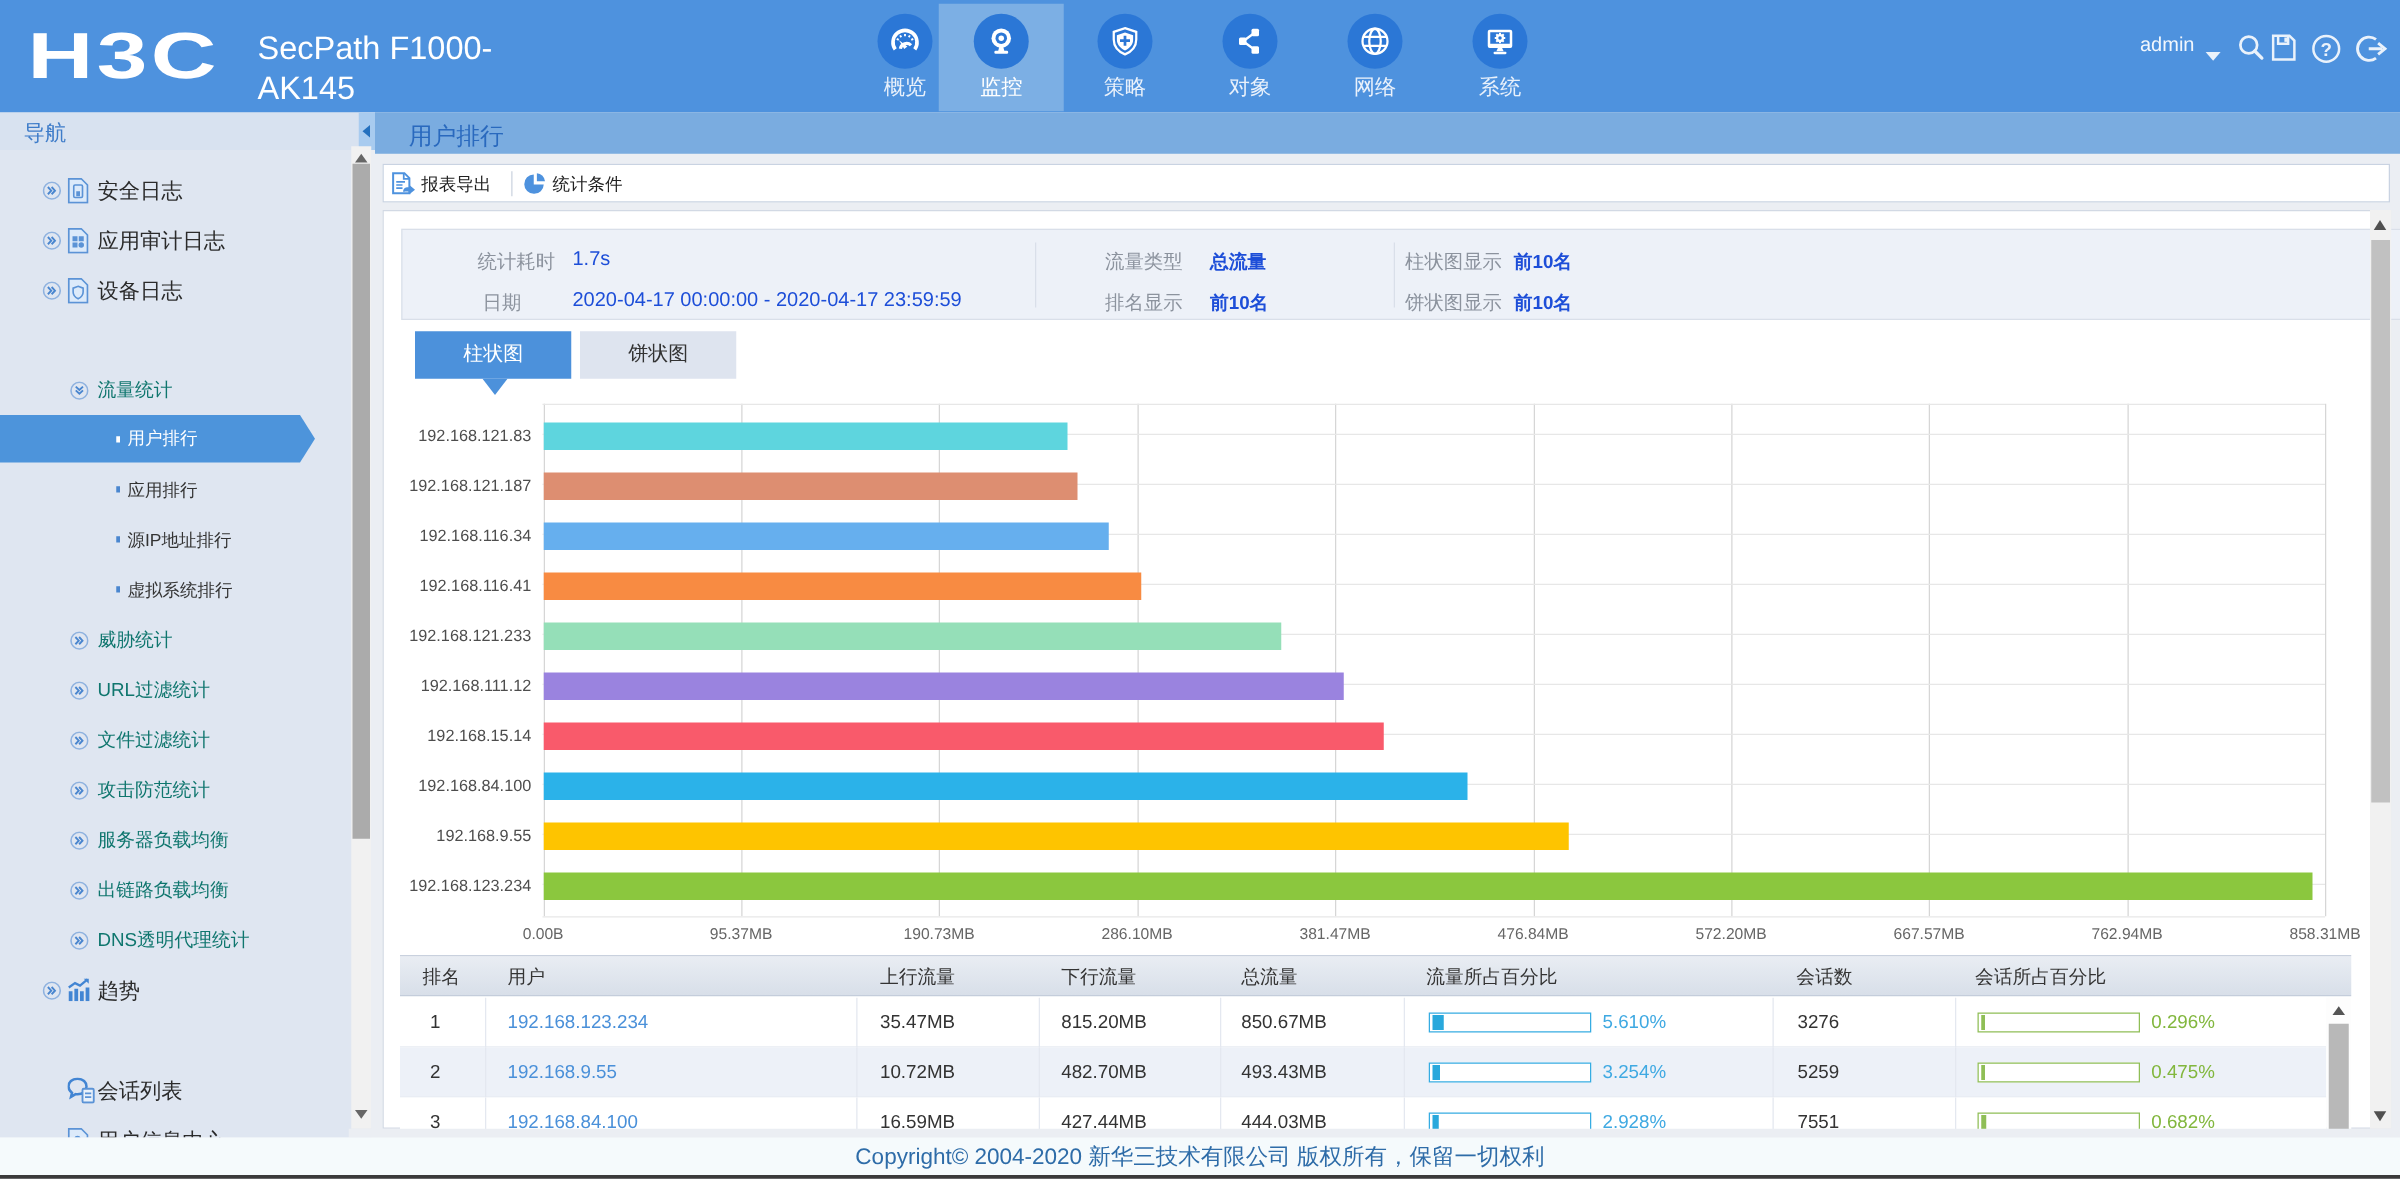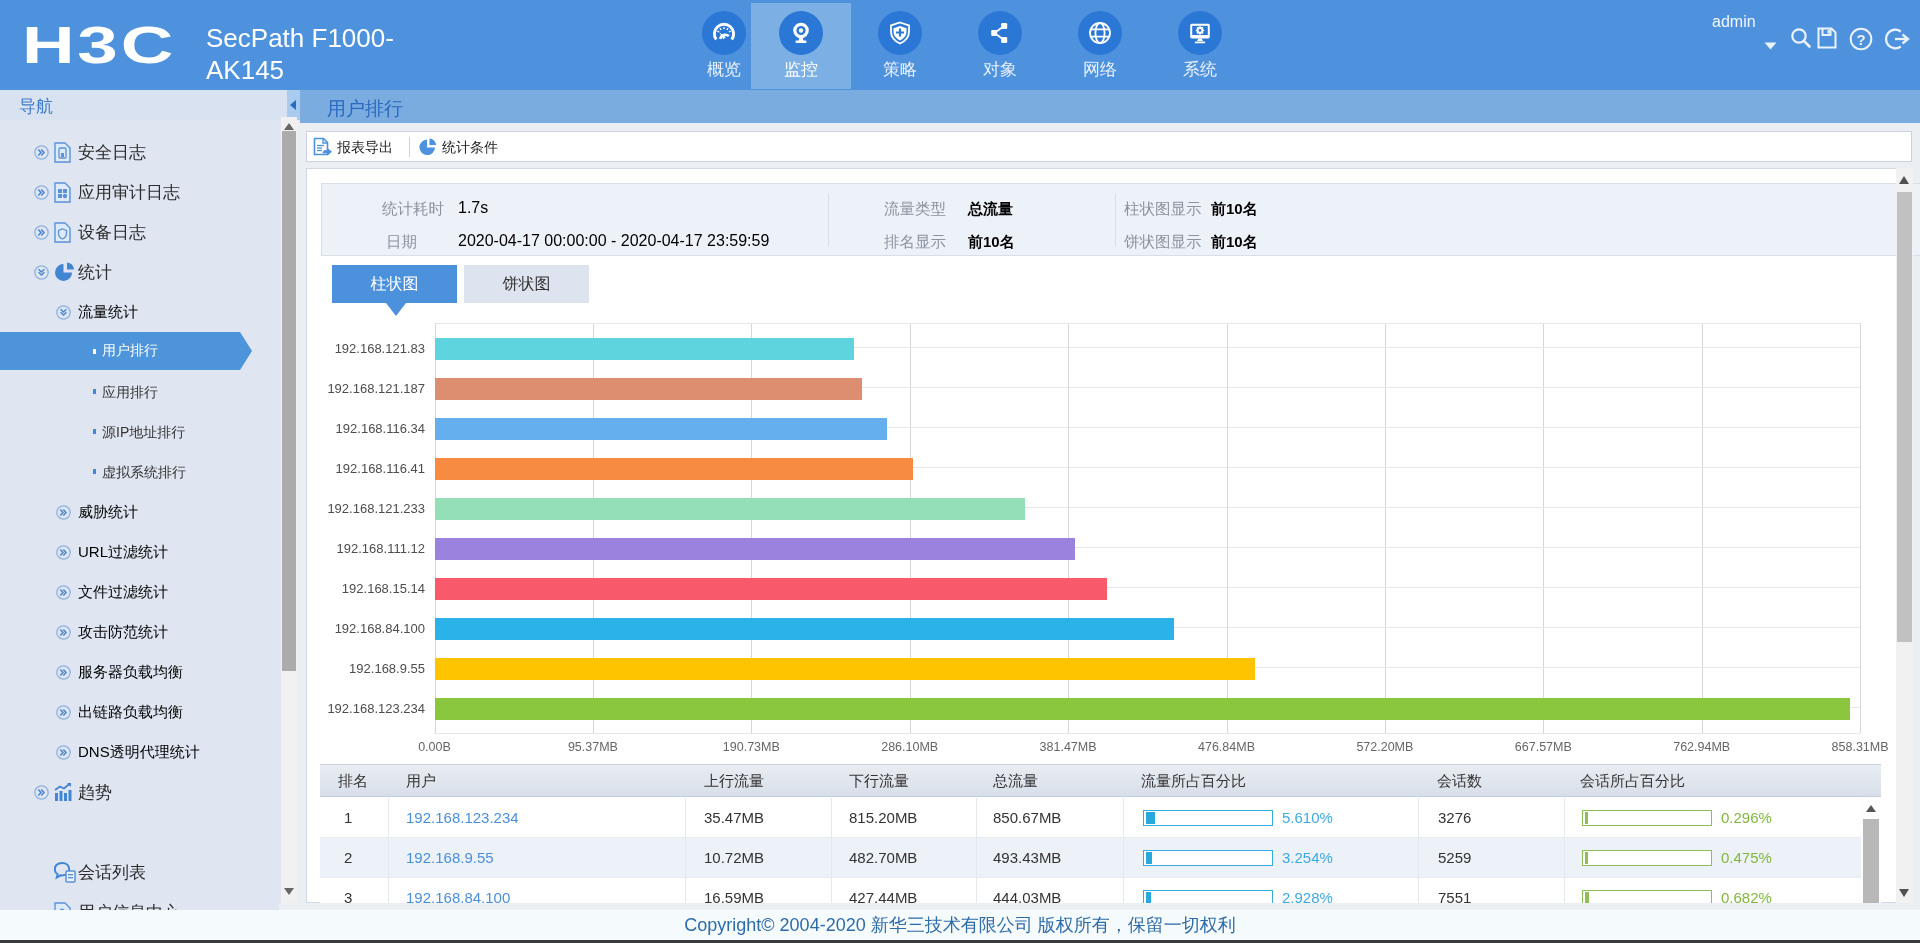--- a/index.html
+++ b/index.html
@@ -8,55 +8,55 @@
 #topbar { position:absolute; left:0; top:0; width:1920px; height:90px; background:#4E92DE; }
 #logo { position:absolute; left:22px; top:15px; color:#fff; font-size:52px; font-weight:bold; letter-spacing:2px; transform:scaleX(1.40); transform-origin:left top; }
 #prod { position:absolute; left:206px; top:22px; color:#fff; font-size:26px; line-height:32px; }
 .navitem { position:absolute; top:0; width:100px; height:90px; }
 .navitem.sel { top:3px; height:86px; background:#7CAFE4; }
 .navitem .circ { position:absolute; left:28px; top:11px; width:44px; height:44px; border-radius:50%; background:#2B77D6; }
 .navitem.sel .circ { top:8px; }
 .navitem .lbl { position:absolute; left:0; top:58px; width:100px; text-align:center; color:#E9F1FB; font-size:17px; }
 .navitem.sel .lbl { top:55px; color:#fff; }
 .circ svg { position:absolute; left:10px; top:10px; }
-#admin { position:absolute; left:1712px; top:13px; color:#F2F7FD; font-size:16px; }
+#admin { position:absolute; left:1712px; top:28px; color:#F2F7FD; font-size:16px; }
 .ricon { position:absolute; top:27px; }
 
 #sbhead { position:absolute; left:0; top:90px; width:300px; height:30px; background:#D8E2F0; }
 #sbhead span { position:absolute; left:19px; top:5px; font-size:17px; color:#3E7CC9; }
 #collapse { position:absolute; left:287px; top:90px; width:13px; height:30px; background:#A8CBEF; }
 #collapse i { position:absolute; left:3px; top:10px; width:0; height:0; border-top:5px solid transparent; border-bottom:5px solid transparent; border-right:6px solid #2470BE; }
 #titlebar { position:absolute; left:300px; top:90px; width:1620px; height:33px; background:#7AACE0; }
 #titlebar span { position:absolute; left:27px; top:6px; font-size:19px; color:#2969BE; }
 
 #sidebar { position:absolute; left:0; top:120px; width:297px; height:790px; background:#DFE6F1; overflow:hidden; }
 .mrow { position:absolute; left:0; width:281px; height:40px; }
 .mrow .t1 { position:absolute; left:78px; top:9px; font-size:17px; color:#2b2b2b; }
-.mrow .t2 { position:absolute; left:78px; top:11px; font-size:15px; color:#000000; }
+.mrow .t2 { position:absolute; left:78px; top:11px; font-size:15px; color:#0f766e; }
 .mrow .t3 { position:absolute; left:102px; top:12px; font-size:14px; color:#333; }
 .mrow svg { position:absolute; }
 #selrow { position:absolute; left:0; top:332px; width:252px; height:38px; }
 #selrow .rib { position:absolute; left:0; top:0; width:240px; height:38px; background:#4D94DB; }
 #selrow .tip { position:absolute; left:240px; top:0; width:0; height:0; border-top:19px solid transparent; border-bottom:19px solid transparent; border-left:12px solid #4D94DB; }
 #selrow .txt { position:absolute; left:102px; top:10px; font-size:14px; color:#fff; }
 #selrow .dot { position:absolute; left:93px; top:17px; width:3px; height:5px; background:#fff; }
 
 #sbscroll { position:absolute; left:281px; top:117px; width:16px; height:786px; background:#F1F1F1; }
 #sbscroll .up { position:absolute; left:3px; top:6px; width:0; height:0; border-left:5px solid transparent; border-right:5px solid transparent; border-bottom:7px solid #666; }
 #sbscroll .thumb { position:absolute; left:1px; top:14px; width:14px; height:540px; background:#ABABAB; }
 #sbscroll .dn { position:absolute; left:3px; bottom:8px; width:0; height:0; border-left:5px solid transparent; border-right:5px solid transparent; border-top:7px solid #666; }
 
 #toolbar { position:absolute; left:306px; top:131px; width:1606px; height:31px; background:#fff; border:1px solid #C9D3E2; }
 #toolbar .txt { position:absolute; top:7px; font-size:14px; color:#222; }
 #toolbar .sep { position:absolute; left:408px; top:5px; width:1px; height:20px; background:#CBD3DF; }
 #panel { position:absolute; left:306px; top:168px; width:1607px; height:735px; background:#fff; border:1px solid #D2D9E4; }
 
 #infobox { position:absolute; left:14px; top:14px; width:1892px; height:73px; background:#EDF1F8; border:1px solid #D9DFE9; }
 #infobox .lab { position:absolute; color:#8C939E; font-size:15.5px; }
-#infobox .val { position:absolute; color:#000000; font-size:16px; }
+#infobox .val { position:absolute; color:#1d4ed8; font-size:16px; }
 #infobox .vsep { position:absolute; top:10px; width:1px; height:52px; background:#D9DFE9; }
 
 .tab { position:absolute; top:96px; height:38px; font-size:16px; text-align:center; line-height:38px; }
 #tab1 { left:25px; width:125px; background:#4C91DB; color:#fff; }
 #tab2 { left:157px; width:125px; background:#DEE4EF; color:#333; }
 #tabtri { position:absolute; left:79px; top:134px; width:0; height:0; border-left:10px solid transparent; border-right:10px solid transparent; border-top:13px solid #4C91DB; }
 .vline { position:absolute; top:154px; width:1px; height:410px; background:#D6D6D6; }
 .hline { position:absolute; left:127px; width:1426px; height:1px; background:#E7E7E7; }
 .bar { position:absolute; height:22px; }
 .iplab { position:absolute; width:110px; text-align:right; font-size:13px; color:#4D4D4D; }
@@ -259,31 +259,20 @@
 <div class="mrow" style="top:92px">
       <svg style="left:34px;top:13px" width="15" height="15" viewBox="0 0 15 15">
         <circle cx="7.5" cy="7.5" r="6.7" fill="none" stroke="#8FB2DF" stroke-width="1.3"></circle>
         <path d="M4.3 4.6 L7 7.5 L4.3 10.4 M7.3 4.6 L10 7.5 L7.3 10.4" stroke="#4A86CF" stroke-width="1.5" fill="none"></path>
       </svg>
       <svg style="left:54px;top:10px" width="17" height="21" viewBox="0 0 17 21">
         <path d="M1 1 h10 l5 5 v14 h-15 z" fill="#DCEAFA" stroke="#5B93D6" stroke-width="1.4"></path>
         <path d="M8.5 7 l4 1.5 v3 c0 3 -2 4.5 -4 5.5 c-2 -1 -4 -2.5 -4 -5.5 v-3 z" fill="none" stroke="#5B93D6" stroke-width="1.3"></path>
       </svg>
       <span class="t1">设备日志</span>
-    </div>
-<div class="mrow" style="top:132px">
-      <svg style="left:34px;top:13px" width="15" height="15" viewBox="0 0 15 15">
-        <circle cx="7.5" cy="7.5" r="6.7" fill="none" stroke="#8FB2DF" stroke-width="1.3"></circle>
-        <path d="M4.6 4.3 L7.5 7 L10.4 4.3 M4.6 7.3 L7.5 10 L10.4 7.3" stroke="#4A86CF" stroke-width="1.5" fill="none"></path>
-      </svg>
-      <svg style="left:54px;top:10px" width="21" height="21" viewBox="0 0 21 21">
-        <path d="M9.5 2 A 8.5 8.5 0 1 0 18 10.5 L9.5 10.5 Z" fill="#4285D3"></path>
-        <path d="M12 1 L12 8 L19 8 A 8 8 0 0 0 12 1 Z" fill="#4285D3" transform="translate(1,-0.5)"></path>
-      </svg>
-      <span class="t1">统计</span>
     </div>
 <div class="mrow" style="top:172px">
       <svg style="left:56px;top:13px" width="15" height="15" viewBox="0 0 15 15">
         <circle cx="7.5" cy="7.5" r="6.7" fill="none" stroke="#8FB2DF" stroke-width="1.3"></circle>
         <path d="M4.6 4.3 L7.5 7 L10.4 4.3 M4.6 7.3 L7.5 10 L10.4 7.3" stroke="#4A86CF" stroke-width="1.5" fill="none"></path>
       </svg>
       <span class="t2">流量统计</span>
     </div>
 <div id="selrow" style="top:212px">
       <div class="rib"></div>

